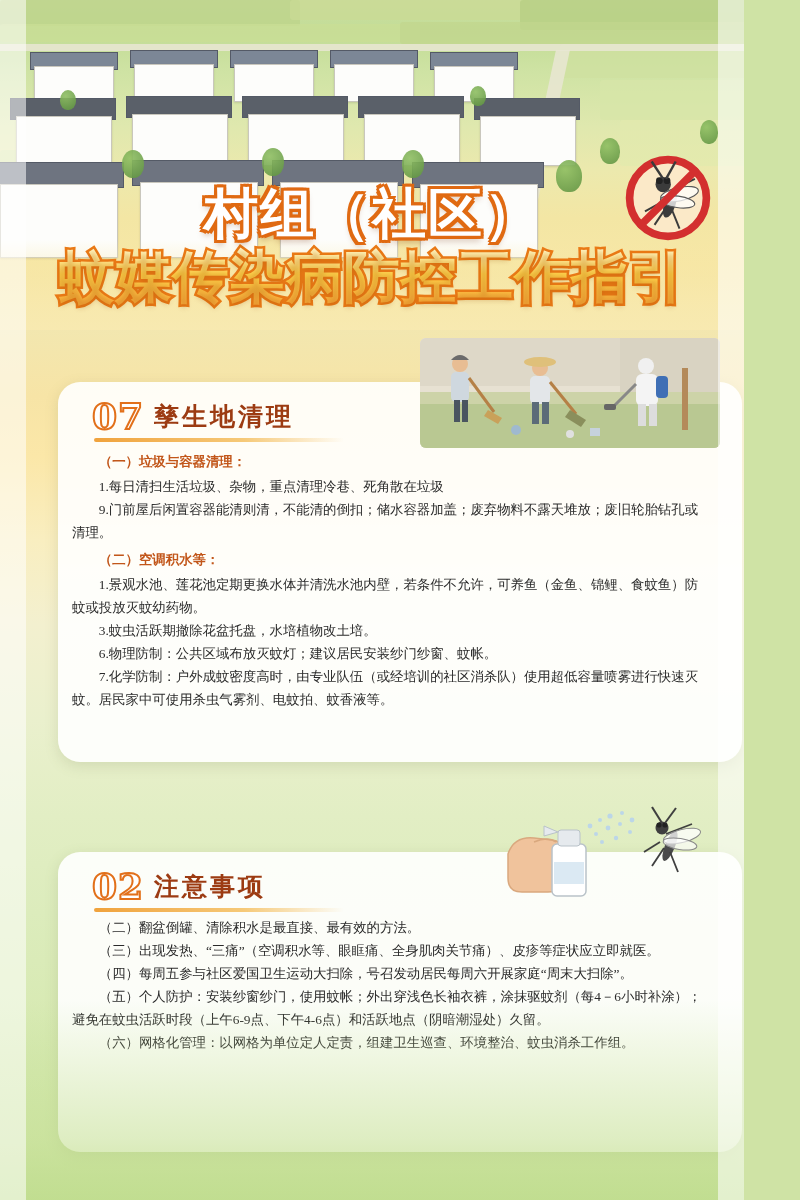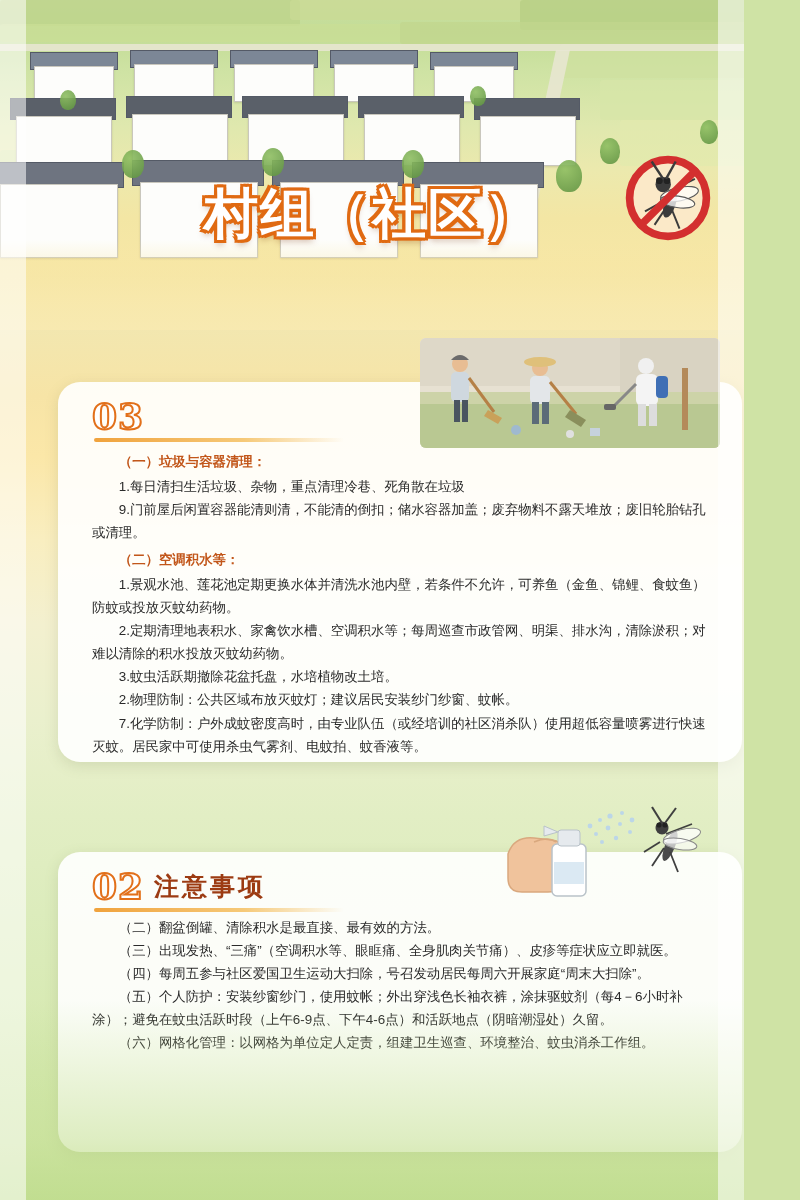--- a/index.html
+++ b/index.html
@@ -195,22 +195,22 @@
     position: absolute;
     left: 36px;
     bottom: -2px;
     width: 250px;
     height: 4px;
     border-radius: 2px;
     background: linear-gradient(90deg, #f0a23c, #f6c978 60%, rgba(246,201,120,0));
   }
 
   .body-text {
-    padding: 6px 34px 10px 34px;
-    font-family: Liberation Sans, sans-serif;
+    padding: 6px 34px 10px 14px;
+    font-family: Liberation Serif, serif;
     font-size: 13.4px;
     color: #2a2a2a;
     line-height: 1.72;
   }
   .sub-head {
     color: #c2561a;
     font-weight: bold;
     margin: 4px 0 2px 0;
     text-indent: 2em;
     font-size: 13.4px;
@@ -334,20 +334,24 @@
         <path d="M48 60 L36 78"></path>
           <path d="M54 62 L62 82"></path>
           <path d="M44 54 L26 64"></path>
       </g>
       <line x1="22" y1="78" x2="78" y2="22" stroke="#d32f2f" stroke-width="8" stroke-linecap="round"></line>
     </svg>
   </div>
 
   <div class="title-wrap">
     <div class="title-line1">村组（社区）</div>
+    <div class="l2-stack">
+      <div class="title-line2-outline">蚊媒传染病防控工作指引</div>
+      <div class="title-line2">蚊媒传染病防控工作指引</div>
+    </div>
   </div>
 
   <div class="card" id="card-1">
 
     <div class="photo">
       <svg viewBox="0 0 300 110" width="300" height="110">
         <rect x="0" y="0" width="300" height="110" fill="#e7e1d2"></rect>
         <rect x="0" y="0" width="300" height="48" fill="#ded8c8"></rect>
         <rect x="200" y="0" width="100" height="110" fill="#d9d3c2"></rect>
         <rect x="0" y="62" width="300" height="48" fill="#b9c892"></rect>
@@ -384,33 +388,33 @@
         </g>
 
         <circle cx="96" cy="92" r="5" fill="#9fb9cf"></circle>
         <circle cx="150" cy="96" r="4" fill="#e0e0e0"></circle>
         <rect x="170" y="90" width="10" height="8" fill="#c6d2dc"></rect>
         <rect x="262" y="30" width="6" height="62" fill="#b48a5a"></rect>
       </svg>
     </div>
 
     <div class="sec-head">
-      <span class="sec-num">03</span>
+      <span class="sec-num">07</span>
+      <span class="sec-title">孳生地清理</span>
       <span class="sec-underline"></span>
     </div>
 
     <div class="body-text">
       <div class="sub-head">（一）垃圾与容器清理：</div>
       <p class="para">1.每日清扫生活垃圾、杂物，重点清理冷巷、死角散在垃圾</p>
       <p class="para">9.门前屋后闲置容器能清则清，不能清的倒扣；储水容器加盖；废弃物料不露天堆放；废旧轮胎钻孔或清理。</p>
       <div class="sub-head">（二）空调积水等：</div>
       <p class="para">1.景观水池、莲花池定期更换水体并清洗水池内壁，若条件不允许，可养鱼（金鱼、锦鲤、食蚊鱼）防蚊或投放灭蚊幼药物。</p>
-      <p class="para">2.定期清理地表积水、家禽饮水槽、空调积水等；每周巡查市政管网、明渠、排水沟，清除淤积；对难以清除的积水投放灭蚊幼药物。</p>
       <p class="para">3.蚊虫活跃期撤除花盆托盘，水培植物改土培。</p>
-      <p class="para">2.物理防制：公共区域布放灭蚊灯；建议居民安装纱门纱窗、蚊帐。</p>
+      <p class="para">6.物理防制：公共区域布放灭蚊灯；建议居民安装纱门纱窗、蚊帐。</p>
       <p class="para">7.化学防制：户外成蚊密度高时，由专业队伍（或经培训的社区消杀队）使用超低容量喷雾进行快速灭蚊。居民家中可使用杀虫气雾剂、电蚊拍、蚊香液等。</p>
     </div>
   </div>
 
   <div class="card" id="card-2">
 
     <div class="spray-art">
       <svg viewBox="0 0 230 110" width="230" height="110">
 
         <path d="M20 58 q6 -18 26 -16 l18 2 q10 1 10 10 l0 30 q0 12 -14 12 l-26 0 q-14 0 -14 -14 z" fill="#f0c39c" stroke="#d9a87e" stroke-width="1.5"></path>

